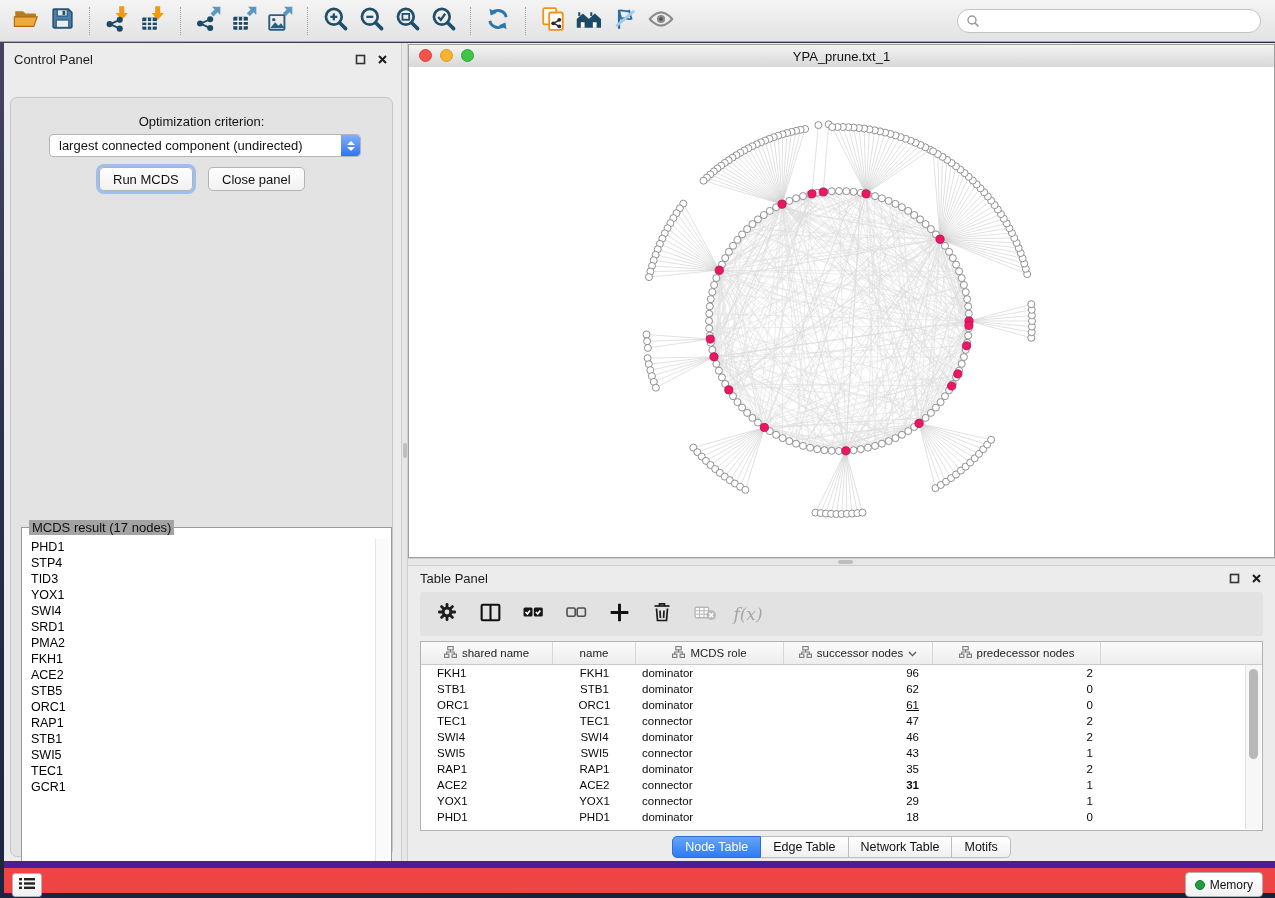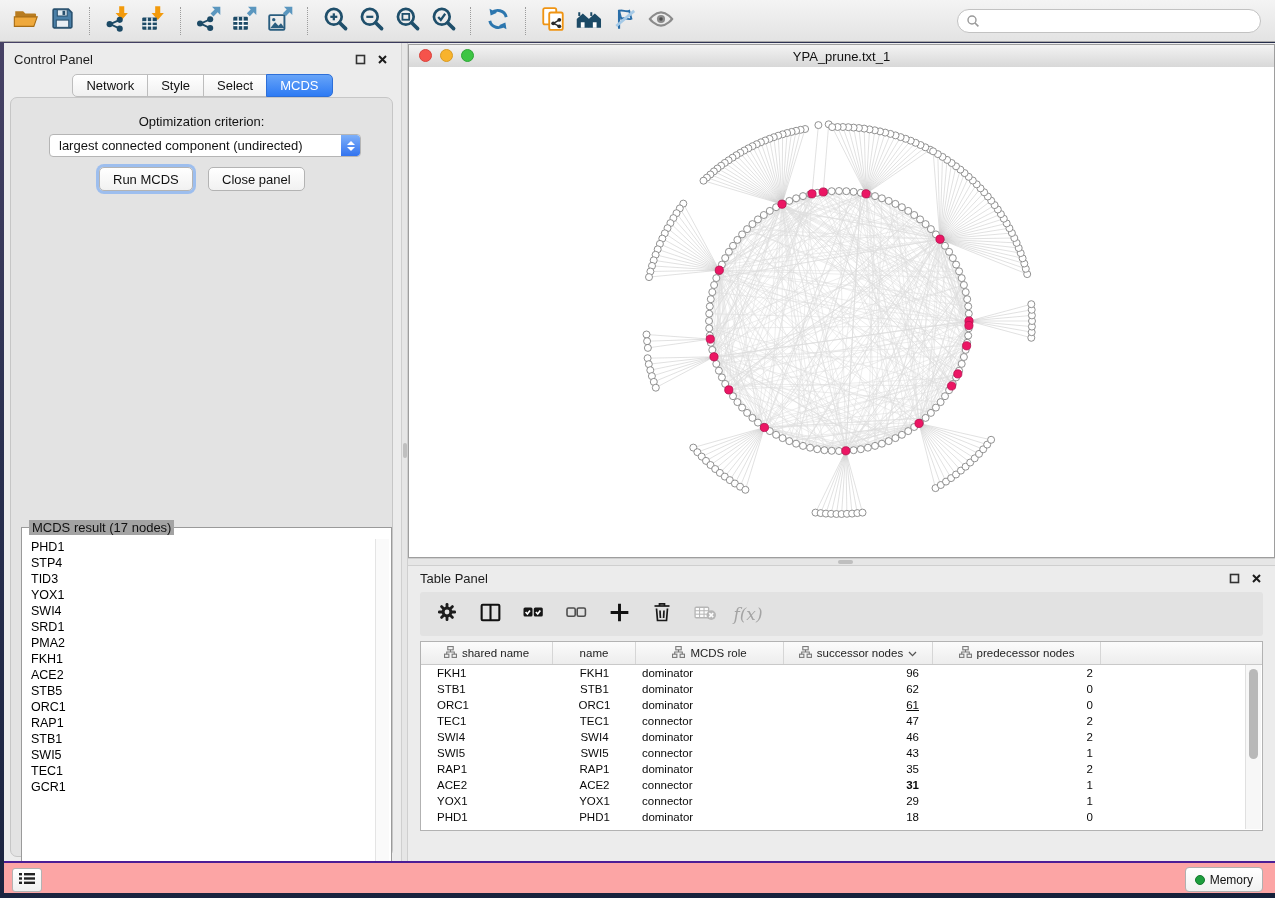--- a/index.html
+++ b/index.html
@@ -81,22 +81,22 @@
   .th{display:flex;align-items:center;justify-content:center;gap:5px;font-size:11.5px;color:#222;
     border-right:1px solid #d6d6d6;box-sizing:border-box;overflow:hidden;}
   .th:last-child{border-right:none;}
   .tr{display:flex;height:16px;font-size:11.5px;color:#0a0a0a;align-items:center;}
   .td{box-sizing:border-box;overflow:hidden;white-space:nowrap;}
   #tbl-scroll{position:absolute;top:23px;right:1px;bottom:1px;width:15px;background:#f7f7f7;border-left:1px solid #e0e0e0;}
   #tbl-thumb{position:absolute;left:2.5px;top:4px;width:9px;height:90px;background:#b8b8b8;border-radius:5px;}
   #tp-tabs{position:absolute;left:0;top:270px;width:867px;display:flex;justify-content:center;}
   #tp-tabs .seg{font-size:12.5px;padding:3px 12px;}
   
-  #status-bar{position:absolute;left:0;top:818px;width:1271px;height:32px;background:#fca5a5;
-    border-top:2px solid #4c1d95;box-sizing:border-box;}
+  #status-bar{position:absolute;left:0;top:818px;width:1271px;height:32px;background:#ef4444;
+    border-top:7px solid #4c1d95;box-sizing:border-box;}
   #list-btn{position:absolute;left:8px;top:5px;width:28px;height:22px;background:linear-gradient(#fff,#f0f0f0);
     border:1px solid #b3b3b3;border-radius:3px;display:flex;align-items:center;justify-content:center;}
   #memory-btn{position:absolute;right:12px;top:4px;height:23px;background:linear-gradient(#fff,#f1f1f1);
     border:1px solid #b0b0b0;border-radius:4px;display:flex;align-items:center;gap:5px;padding:0 9px;font-size:12px;color:#111;}
   #memory-btn .dot{width:10px;height:10px;border-radius:50%;background:#1e9e3e;border:1px solid #157a2e;box-sizing:border-box;}
 </style>
 </head>
 <body>
 
 <div id="desktop">
@@ -281,26 +281,20 @@
                 <rect x="1.5" y="1.5" width="8" height="8" fill="none" stroke="#333" stroke-width="1.6"></rect>
               </svg>
             </span>
           <span class="wbtn">
               <svg width="11" height="11" viewBox="0 0 11 11">
                 <path d="M2 2l7 7M9 2L2 9" stroke="#1c1c1c" stroke-width="2"></path>
               </svg>
             </span>
         </span>
       </div>
-      <div id="cp-tabs">
-          <div class="seg">Network</div>
-          <div class="seg">Style</div>
-          <div class="seg">Select</div>
-          <div class="seg active">MCDS</div>
-        </div>
       <div id="cp-inner">
         <div id="criterion-select">
           <span class="val">largest connected component (undirected)</span>
           <span class="stepper">
             <span class="chev-up"></span>
               <span class="chev-dn"></span>
           </span>
         </div>
         <div id="opt-label">Optimization criterion:</div>
         <button id="run-btn" class="btn">Run MCDS</button>
@@ -1356,20 +1350,26 @@
               <div class="td" style="width: 83px; text-align: center;">PHD1</div>
               <div class="td" style="width: 148px; padding-left: 6px;">dominator</div>
               <div class="td" style="width: 149px; text-align: right; padding-right: 14px;">18</div>
               <div class="td" style="width: 168px; text-align: right; padding-right: 8px;">0</div>
             </div>
           </div>
         <div id="tbl-scroll">
             <div id="tbl-thumb"></div>
           </div>
       </div>
+      <div id="tp-tabs">
+          <div class="seg active">Node Table</div>
+          <div class="seg">Edge Table</div>
+          <div class="seg">Network Table</div>
+          <div class="seg">Motifs</div>
+        </div>
     </div>
 
     <div id="status-bar">
       <div id="list-btn">
         <span><svg width="16" height="13" viewBox="0 0 16 13" fill="#222">
               <rect y="1" width="3" height="2.4"></rect>
               <rect x="5" y="1" width="11" height="2.4"></rect>
               <rect y="5.3" width="3" height="2.4"></rect>
               <rect x="5" y="5.3" width="11" height="2.4"></rect>
               <rect y="9.6" width="3" height="2.4"></rect>

